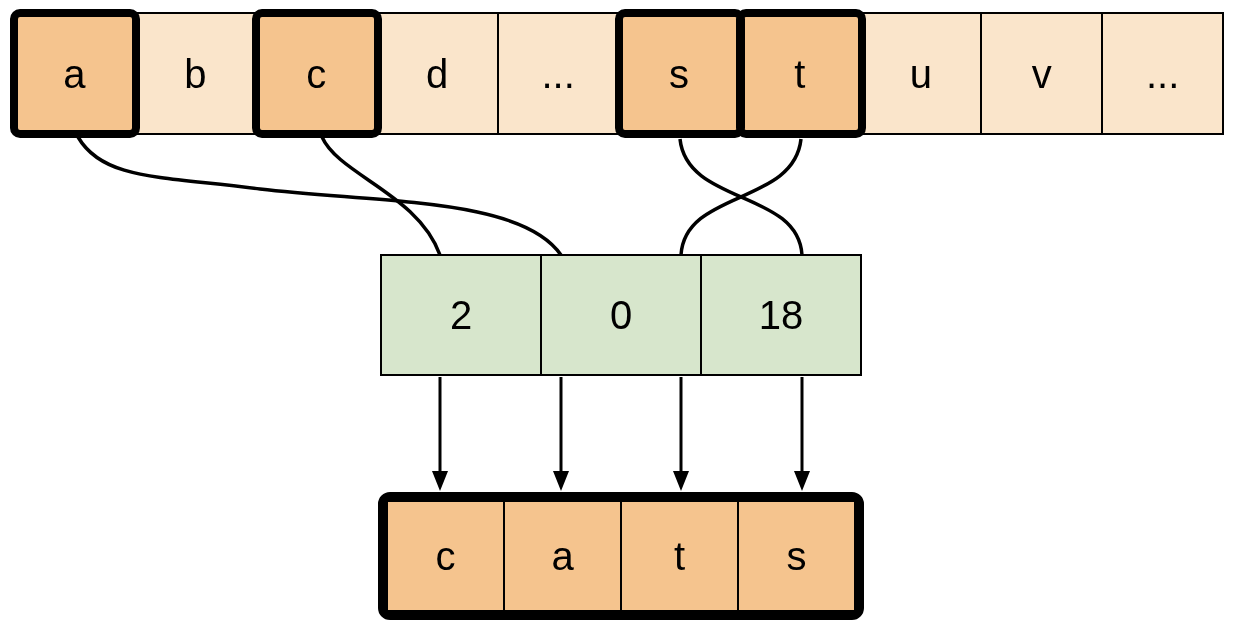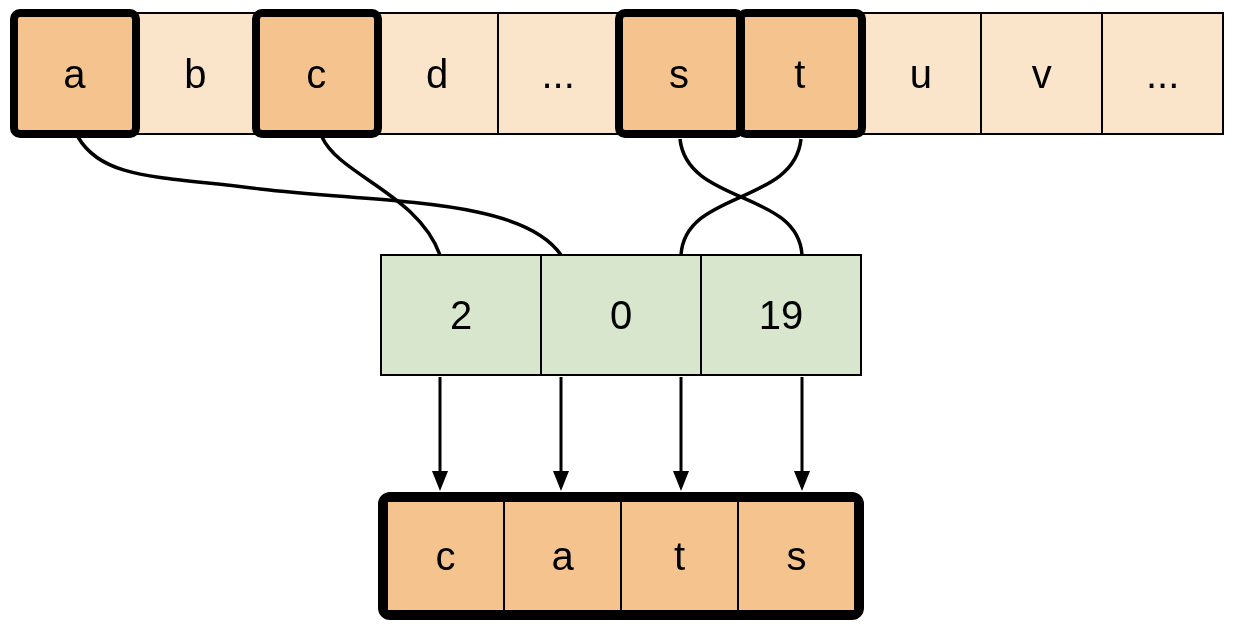--- a/index.html
+++ b/index.html
@@ -112,21 +112,21 @@
   <div class="hl-border hl-t"></div>
 
   <div class="row index-row">
     <div class="cell index">
         <span>2</span>
       </div>
     <div class="cell index">
         <span>0</span>
       </div>
     <div class="cell index">
-        <span>19</span>
+        <span>18</span>
       </div>
   </div>
 
   <div class="output-row">
     <div class="cell accent">
         <span>c</span>
       </div>
     <div class="cell accent">
         <span>a</span>
       </div>

